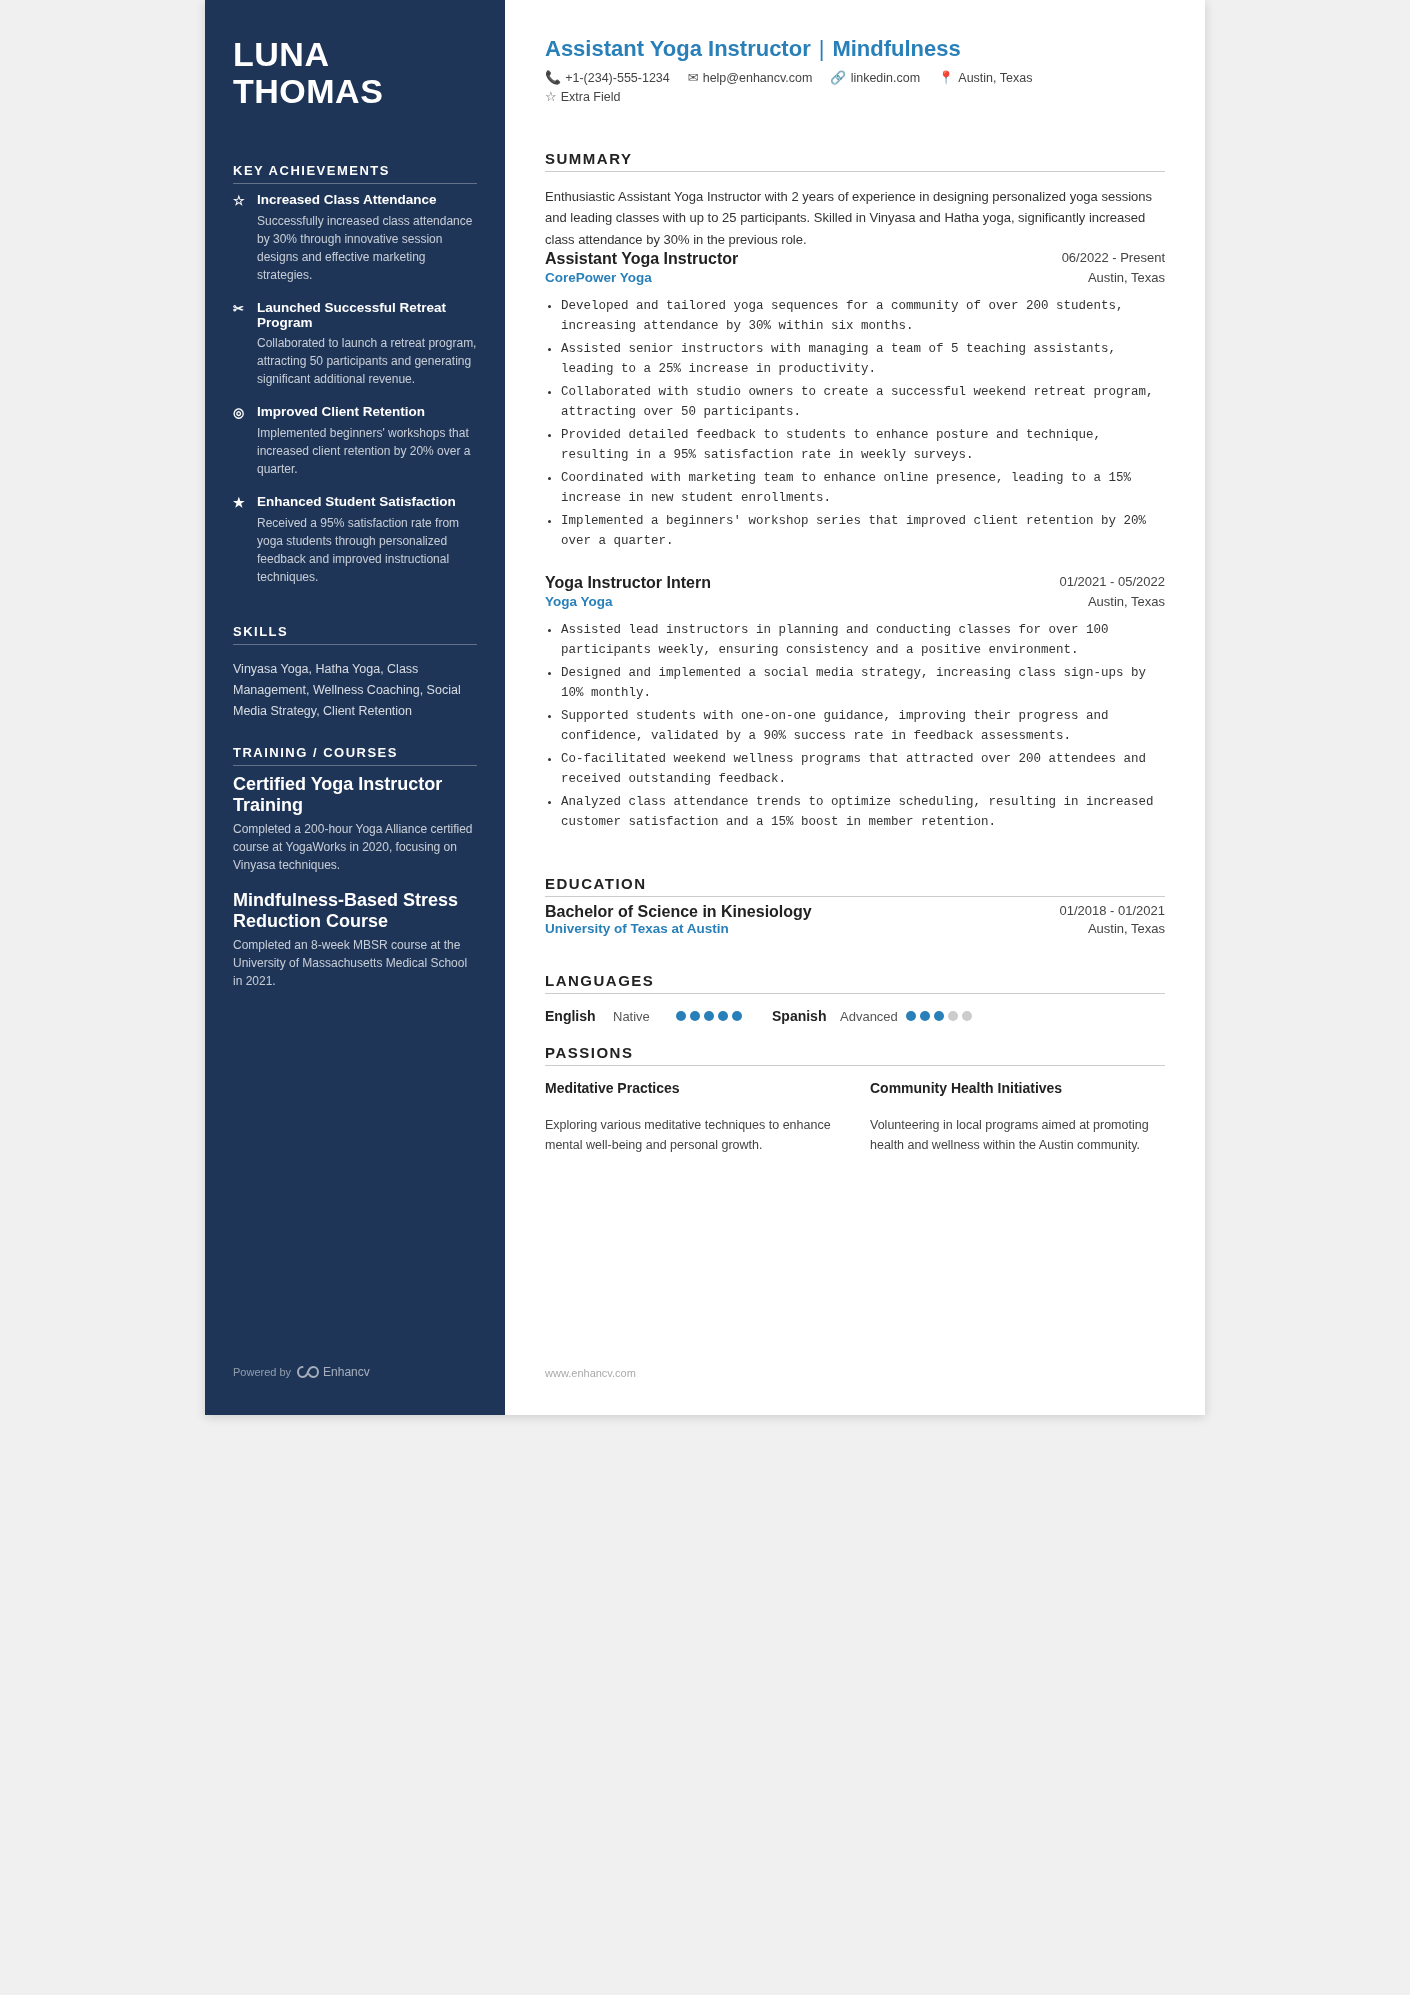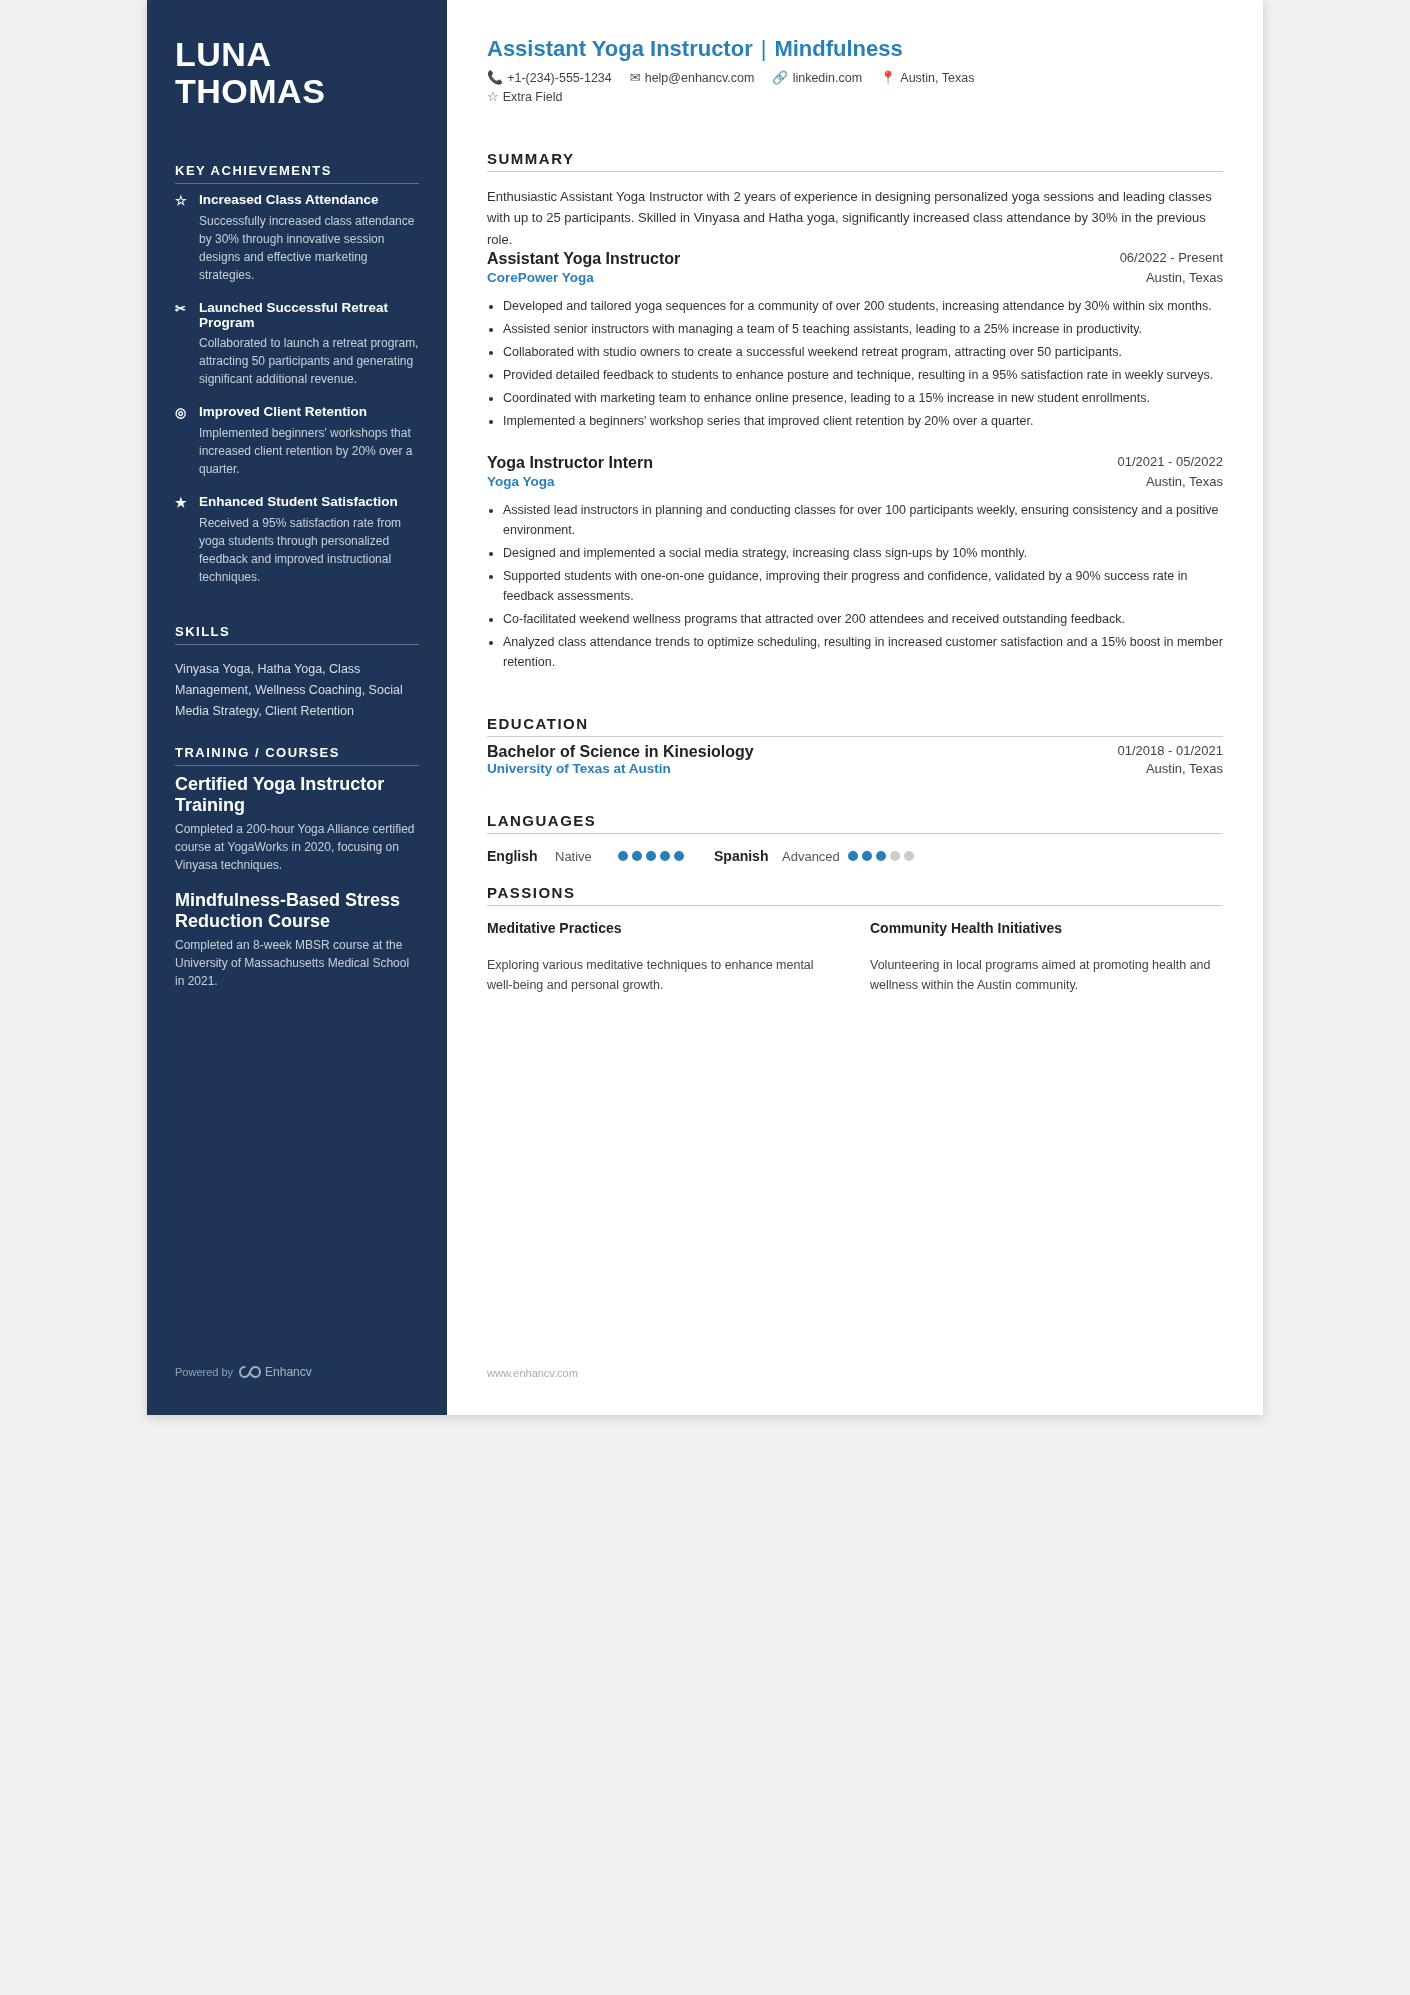--- a/index.html
+++ b/index.html
@@ -6,21 +6,21 @@
     body {
       font-family: Arial, sans-serif;
       font-size: 14px;
       background: #f0f0f0;
       display: flex;
       justify-content: center;
       align-items: flex-start;
       min-height: 100vh;
     }
     .resume {
-      width: 1116px;
+      width: 1000px;
       min-height: 1415px;
       background: #fff;
       display: flex;
       box-shadow: 0 2px 10px rgba(0,0,0,0.15);
     }
     
     .sidebar {
       width: 300px;
       min-width: 300px;
       background: #1e3557;
@@ -205,20 +205,21 @@
       font-weight: 700;
       color: #2980b9;
     }
     .exp-location {
       font-size: 13px;
       color: #444;
     }
     .exp-bullets {
       padding-left: 16px;
       margin-top: 11px;
+      font-family: Liberation Mono, monospace;
     }
     .exp-bullets li {
       font-size: 12.5px;
       color: #333;
       line-height: 1.6;
       margin-bottom: 3px;
     }
     .edu-entry {
       margin-bottom: 16px;
     }

